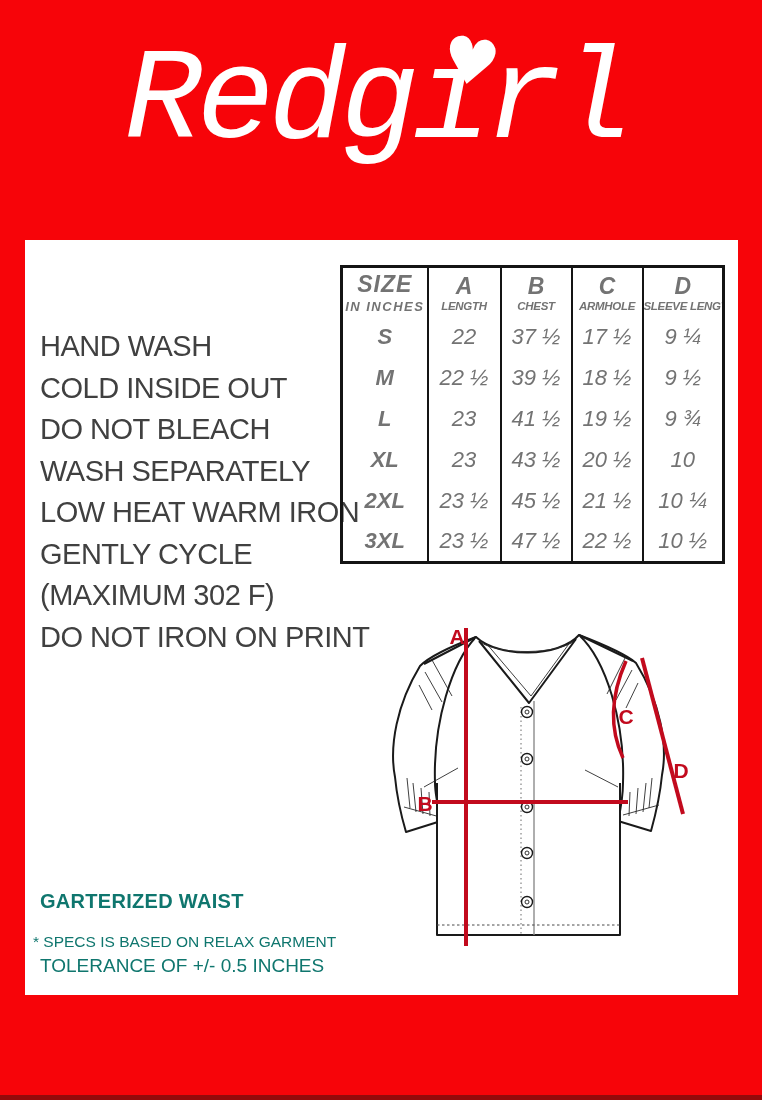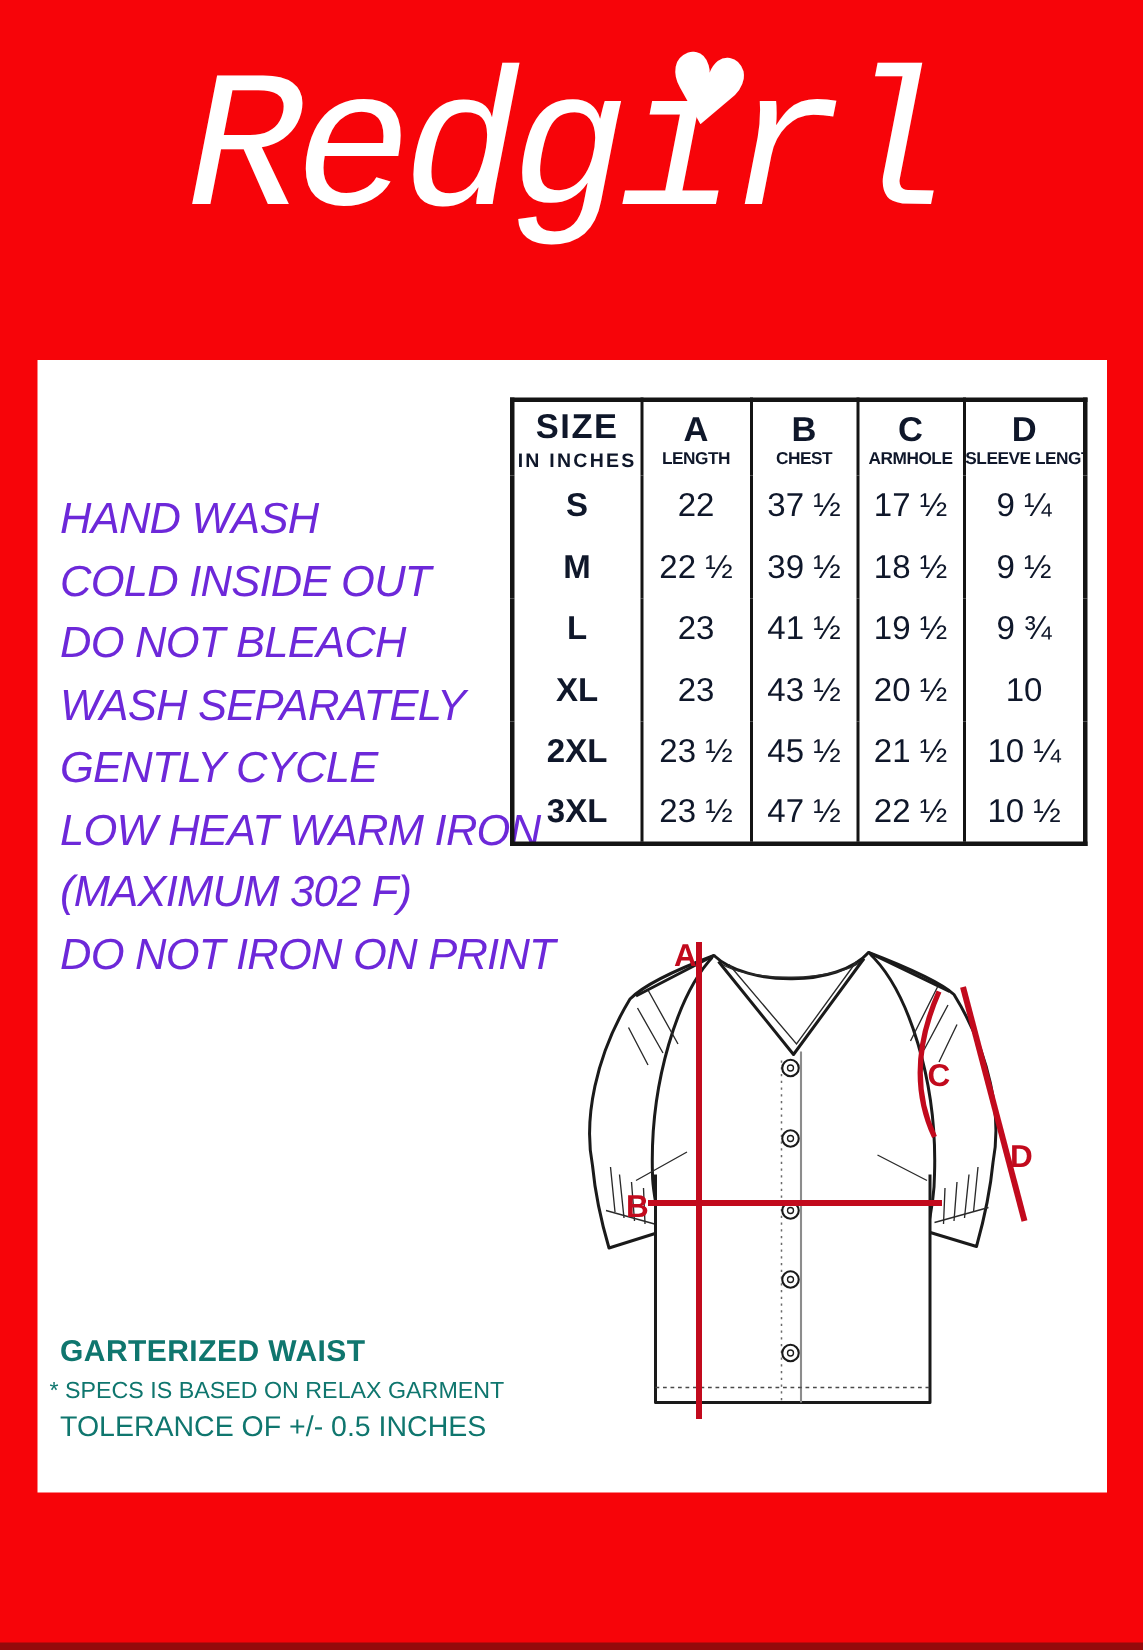--- a/index.html
+++ b/index.html
@@ -38,32 +38,32 @@
     position:absolute; left:25px; top:240px;
     width:713px; height:755px;
     background:#ffffff;
   }
   
   .care {
     position:absolute; left:15px; top:86px;
     width:320px;
     font-size:29px; line-height:41.5px;
     letter-spacing:-0.5px;
-    color:#6d28d9;
+    color:#404040;
     white-space:nowrap;
-    font-style:italic;
   }
   
   .size-table {
     position:absolute; left:315px; top:25px;
     width:382px; height:298px;
     border-collapse:collapse; table-layout:fixed;
     border:3px solid #141414;
-    color:#0f172a;
+    color:#737373;
     text-align:center;
+    font-style:italic;
   }
   .size-table th, .size-table td {
     border-left:2px solid #141414;
     padding:0;
     text-align:center;
     vertical-align:middle;
     overflow:hidden;
     white-space:nowrap;
   }
   .size-table th:first-child, .size-table td:first-child { border-left:none; }
@@ -71,21 +71,21 @@
   .size-table tbody tr { height:41px; }
   .ht  { font-size:23px; font-weight:bold; letter-spacing:1px; }
   .hsub{ font-size:13px; font-weight:bold; letter-spacing:1.5px; margin-top:1px; }
   .hl  { font-size:23px; font-weight:bold; }
   .hs  { font-size:11.5px; font-weight:bold; letter-spacing:-0.3px; }
   .sz  { font-size:22px; font-weight:bold; }
   .val { font-size:22px; }
   
   .footnotes { position:absolute; left:8px; top:650px; color:#0f766e; white-space:nowrap; }
   .fn-title { padding-left:7px; font-size:20px; font-weight:bold; letter-spacing:0.3px; }
-  .fn-note1 { margin-top:6px; font-size:15.5px; }
+  .fn-note1 { margin-top:20px; font-size:15.5px; }
   .fn-note2 { margin-top:4px; padding-left:7px; font-size:19px; }
   
   .garment { position:absolute; left:355px; top:360px; }
   .outline  { fill:none; stroke:#1a1a1a; stroke-width:2; stroke-linejoin:round; }
   .outlineF { fill:#ffffff; stroke:#1a1a1a; stroke-width:2; stroke-linejoin:round; }
   .thin     { fill:none; stroke:#2a2a2a; stroke-width:0.9; }
   .grey     { fill:none; stroke:#8c8c8c; stroke-width:1.4; }
   .dotted   { fill:none; stroke:#6a6a6a; stroke-width:1; stroke-dasharray:1.5,3; }
   .dashed   { fill:none; stroke:#4a4a4a; stroke-width:1; stroke-dasharray:2.5,2.5; }
   .btn      { fill:#ffffff; stroke:#1a1a1a; stroke-width:1.4; }
@@ -100,22 +100,22 @@
 <div class="brand-logo">Redgirl</div>
 <div class="heart">♥</div>
 
 <div class="panel">
 
   <div class="care">
     <div>HAND WASH</div>
     <div>COLD INSIDE OUT</div>
     <div>DO NOT BLEACH</div>
     <div>WASH SEPARATELY</div>
+    <div>LOW HEAT WARM IRON</div>
     <div>GENTLY CYCLE</div>
-    <div>LOW HEAT WARM IRON</div>
     <div>(MAXIMUM 302 F)</div>
     <div>DO NOT IRON ON PRINT</div>
   </div>
 
   <table class="size-table">
     <colgroup>
       <col style="width:86px">
         <col style="width:73px">
         <col style="width:71px">
         <col style="width:71px">

